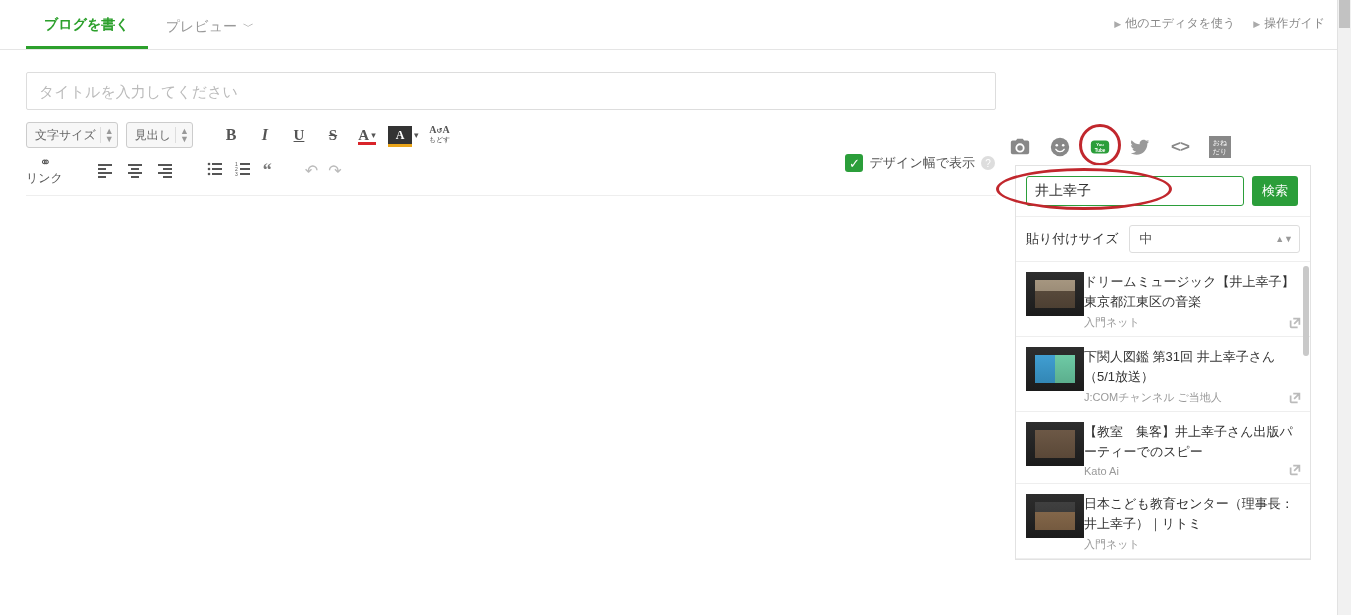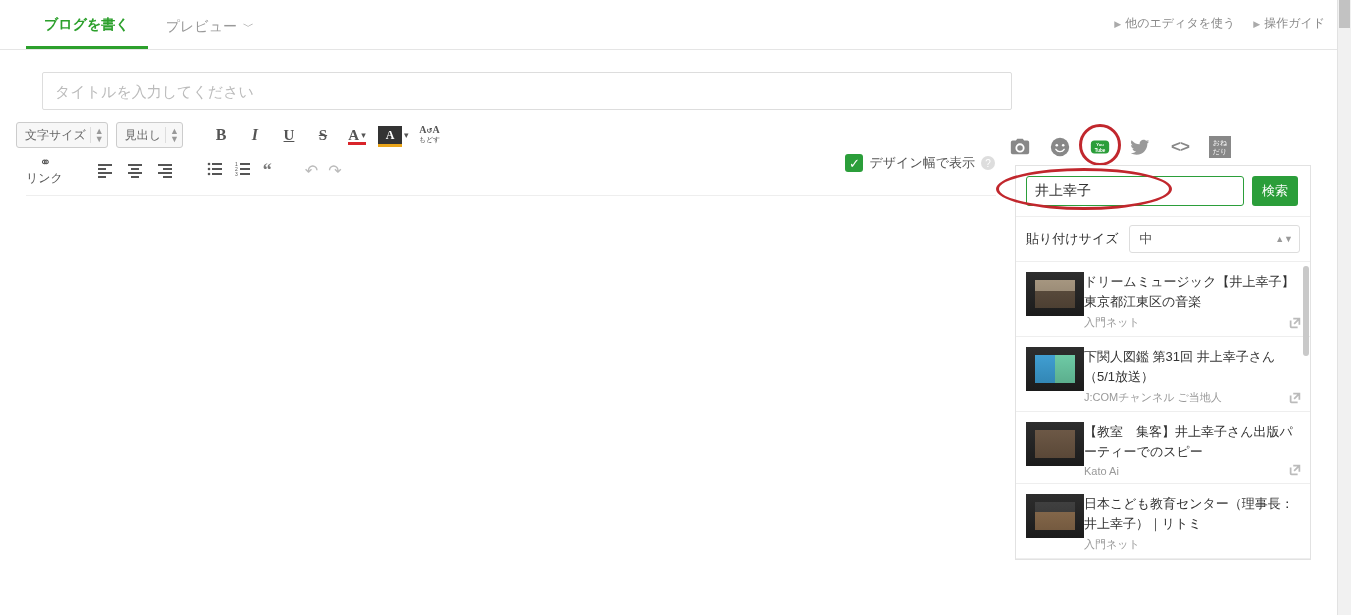--- a/index.html
+++ b/index.html
@@ -55,38 +55,37 @@
     color: #888;
     font-size: 12px;
     padding-bottom: 10px;
   }
   .top-right-links span { display: inline-flex; align-items: center; gap: 4px; cursor: pointer; }
   .tri { font-size: 9px; color: #aaa; }
 
   
   .title-wrap {
     padding: 22px 26px 12px 26px;
-    margin-left: 16px;
   }
   .title-input {
     width: 970px;
     height: 38px;
     border: 1px solid #ddd;
     border-radius: 2px;
     padding: 0 12px;
     font-size: 15px;
     color: #333;
   }
   .title-input::placeholder { color: #bbb; }
 
   
   .toolbar {
     display: flex;
     gap: 8px;
-    padding: 0 16px;
+    padding: 0 26px;
     flex-wrap: wrap;
     row-gap: 8px;
   }
   .tb-select {
     height: 26px;
     border: 1px solid #ccc;
     border-radius: 3px;
     background: #f7f7f7;
     display: inline-flex;
     align-items: center;

